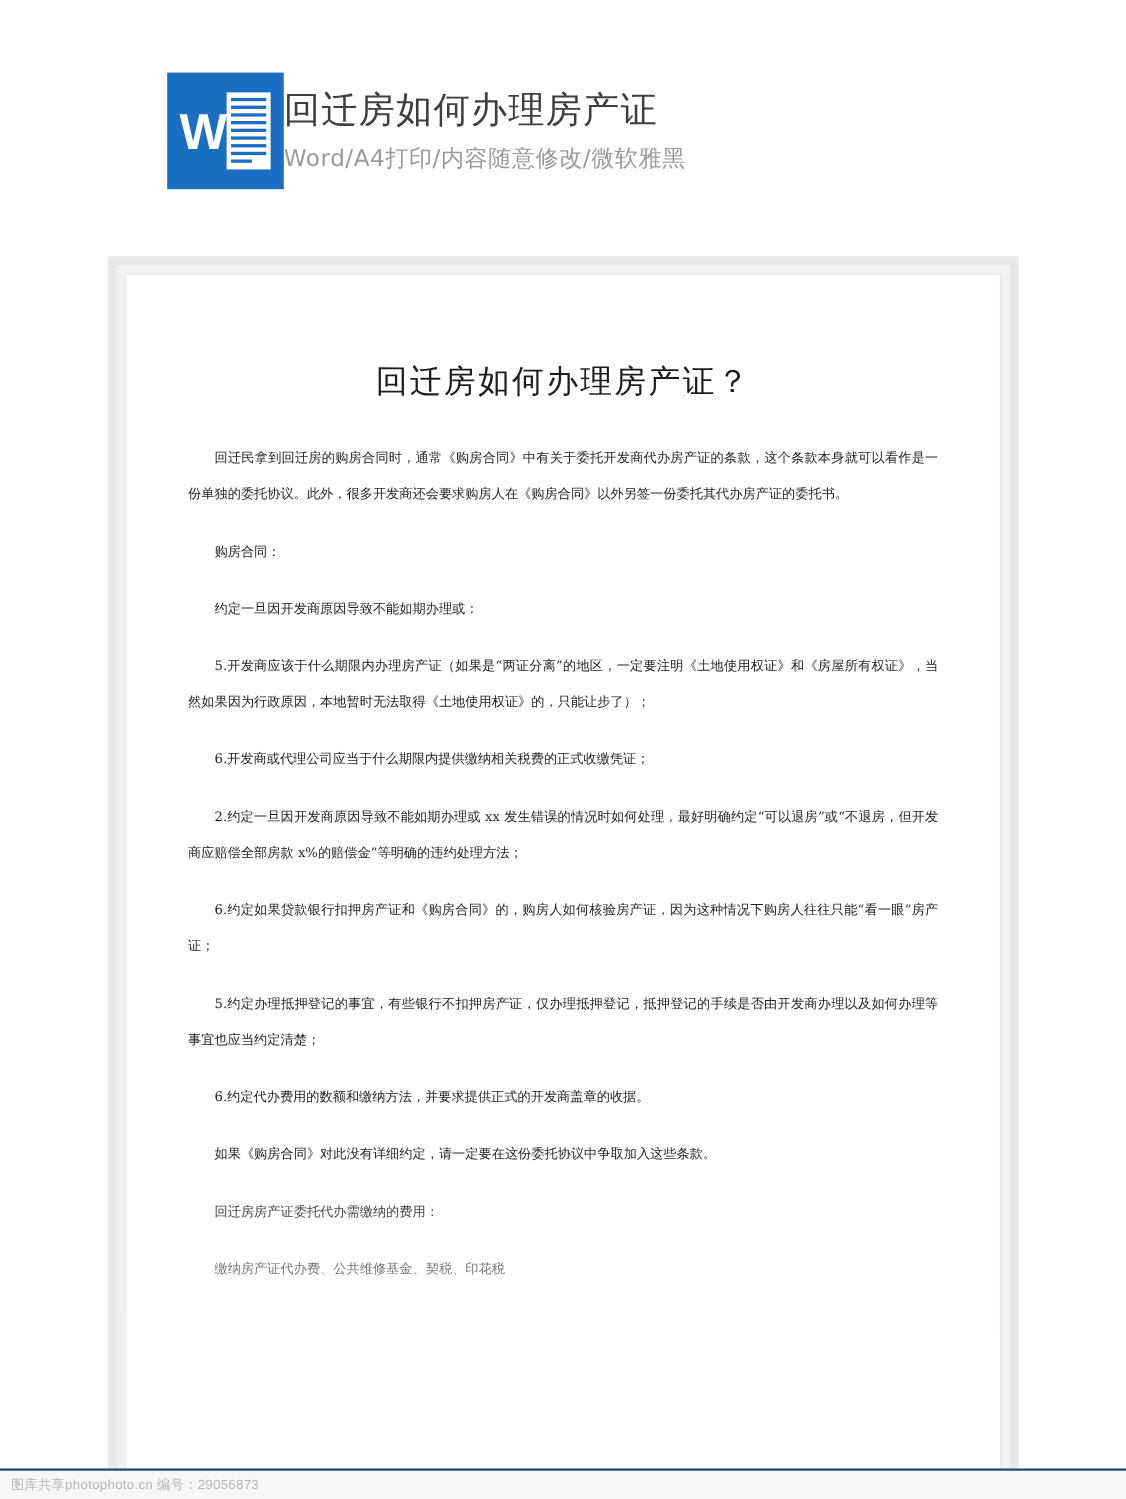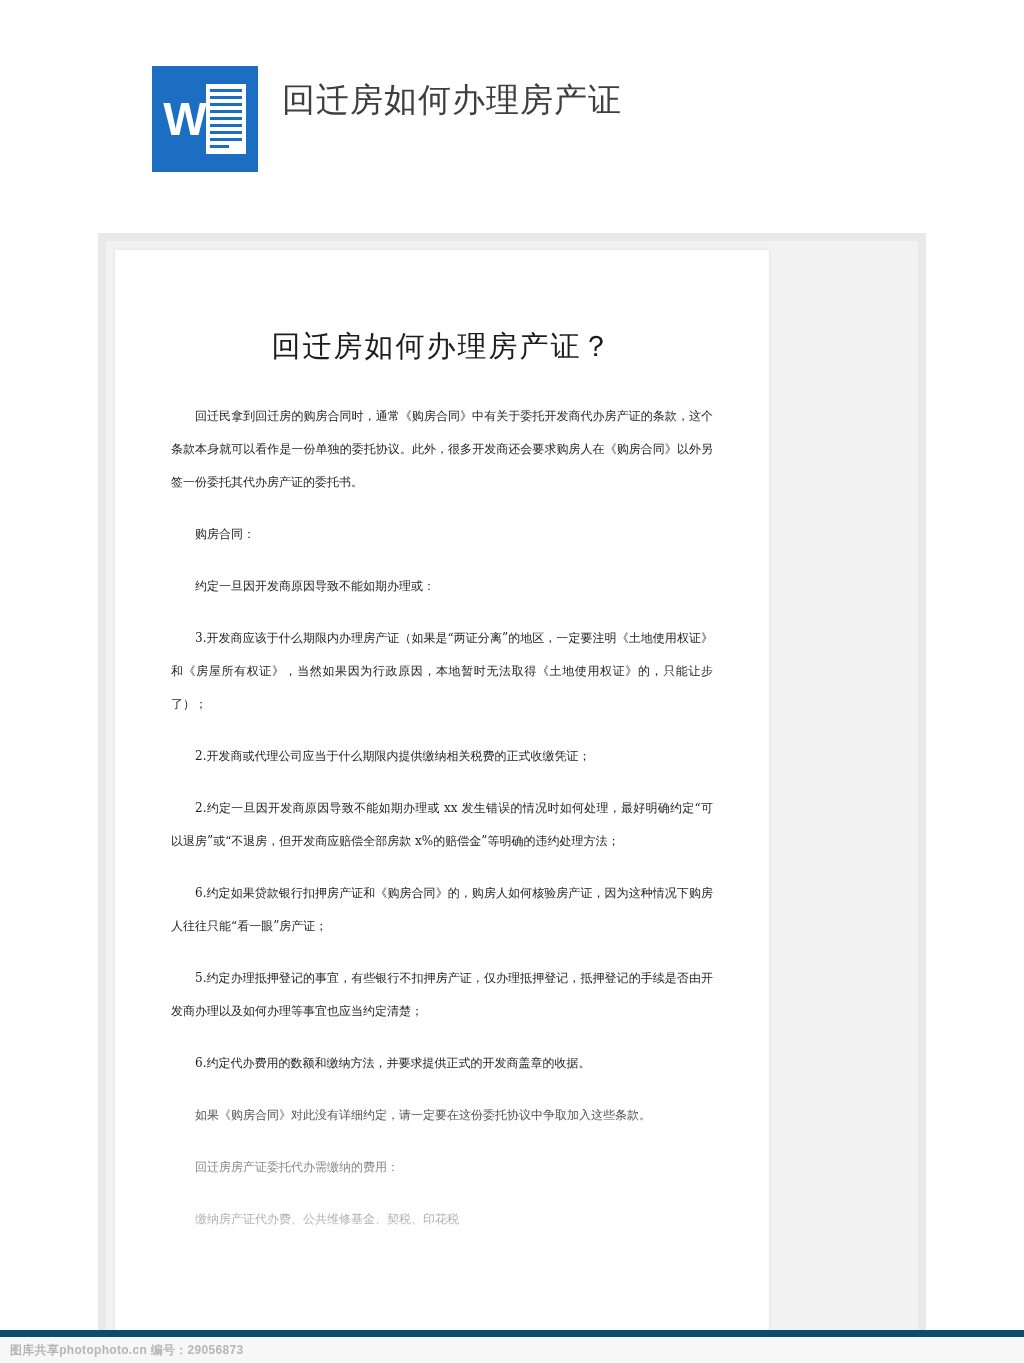--- a/index.html
+++ b/index.html
@@ -56,21 +56,20 @@
   }
   .word-icon .doc-lines i {
     display: block;
     height: 3px;
     background: #1b6ec2;
     margin-bottom: 4px;
   }
   .word-icon .doc-lines i.short { width: 60%; }
 
   .header-text {
-    margin-left: 24px;
     padding-top: 14px;
   }
   .header-title {
     font-family: "DejaVu Sans", "Liberation Sans", sans-serif;
     font-size: 33px;
     color: #3f3f3f;
     letter-spacing: 1px;
     line-height: 40px;
     white-space: nowrap;
   }
@@ -97,21 +96,21 @@
     left: 106px;
     top: 241px;
     width: 812px;
     height: 1122px;
     background: #f2f2f2;
   }
   .paper {
     position: absolute;
     left: 115px;
     top: 250px;
-    width: 654px;
+    width: 794px;
     height: 1113px;
     background: #ffffff;
     box-shadow: 0 0 3px rgba(0,0,0,0.10);
     overflow: hidden;
   }
   .paper-inner {
     padding: 76px 56px 0 56px;
   }
 
   .doc-title {
@@ -147,22 +146,21 @@
   }
 
   
   .footer-bar {
     position: absolute;
     left: 0;
     bottom: 0;
     width: 1024px;
     height: 26px;
     background: #f7f7f7;
-    border-top: 7px solid #0c4a6e;
-    font-weight: bold;
+    border-top: 2px solid #0c4a6e;
   }
   .footer-text {
     position: absolute;
     left: 10px;
     top: 5px;
     font-family: "Liberation Sans", sans-serif;
     font-size: 12px;
     color: #b6b6b6;
     letter-spacing: 0.3px;
   }
@@ -180,35 +178,36 @@
         <i></i>
         <i></i>
         <i></i>
         <i></i>
         <i></i>
         <i class="short"></i>
     </div>
   </div>
   <div class="header-text">
     <div class="header-title">回迁房如何办理房产证</div>
+    <div class="header-sub">Word/A4打印/内容随意修改/微软雅黑</div>
   </div>
 </div>
 
 <div class="paper-shadow-outer"></div>
 <div class="paper-shadow-mid"></div>
 
 <div class="paper">
   <div class="paper-inner">
     <div class="doc-title">回迁房如何办理房产证？</div>
 
     <p class="para">回迁民拿到回迁房的购房合同时，通常《购房合同》中有关于委托开发商代办房产证的条款，这个条款本身就可以看作是一份单独的委托协议。此外，很多开发商还会要求购房人在《购房合同》以外另签一份委托其代办房产证的委托书。</p>
     <p class="para">购房合同：</p>
     <p class="para">约定一旦因开发商原因导致不能如期办理或：</p>
-    <p class="para">3.开发商应该于什么期限内办理房产证（如果是“两证分离”的地区，一定要注明《土地使用权证》和《房屋所有权证》，当然如果因为行政原因，本地暂时无法取得《土地使用权证》的，只能让步了）；</p>
-    <p class="para">2.开发商或代理公司应当于什么期限内提供缴纳相关税费的正式收缴凭证；</p>
+    <p class="para">5.开发商应该于什么期限内办理房产证（如果是“两证分离”的地区，一定要注明《土地使用权证》和《房屋所有权证》，当然如果因为行政原因，本地暂时无法取得《土地使用权证》的，只能让步了）；</p>
+    <p class="para">6.开发商或代理公司应当于什么期限内提供缴纳相关税费的正式收缴凭证；</p>
     <p class="para">2.约定一旦因开发商原因导致不能如期办理或 xx 发生错误的情况时如何处理，最好明确约定“可以退房”或“不退房，但开发商应赔偿全部房款 x%的赔偿金”等明确的违约处理方法；</p>
     <p class="para">6.约定如果贷款银行扣押房产证和《购房合同》的，购房人如何核验房产证，因为这种情况下购房人往往只能“看一眼”房产证；</p>
     <p class="para">5.约定办理抵押登记的事宜，有些银行不扣押房产证，仅办理抵押登记，抵押登记的手续是否由开发商办理以及如何办理等事宜也应当约定清楚；</p>
     <p class="para">6.约定代办费用的数额和缴纳方法，并要求提供正式的开发商盖章的收据。</p>
     <p class="para">如果《购房合同》对此没有详细约定，请一定要在这份委托协议中争取加入这些条款。</p>
     <p class="para">回迁房房产证委托代办需缴纳的费用：</p>
     <p class="para">缴纳房产证代办费、公共维修基金、契税、印花税</p>
   </div>
   <div class="fade-overlay"></div>
 </div>

